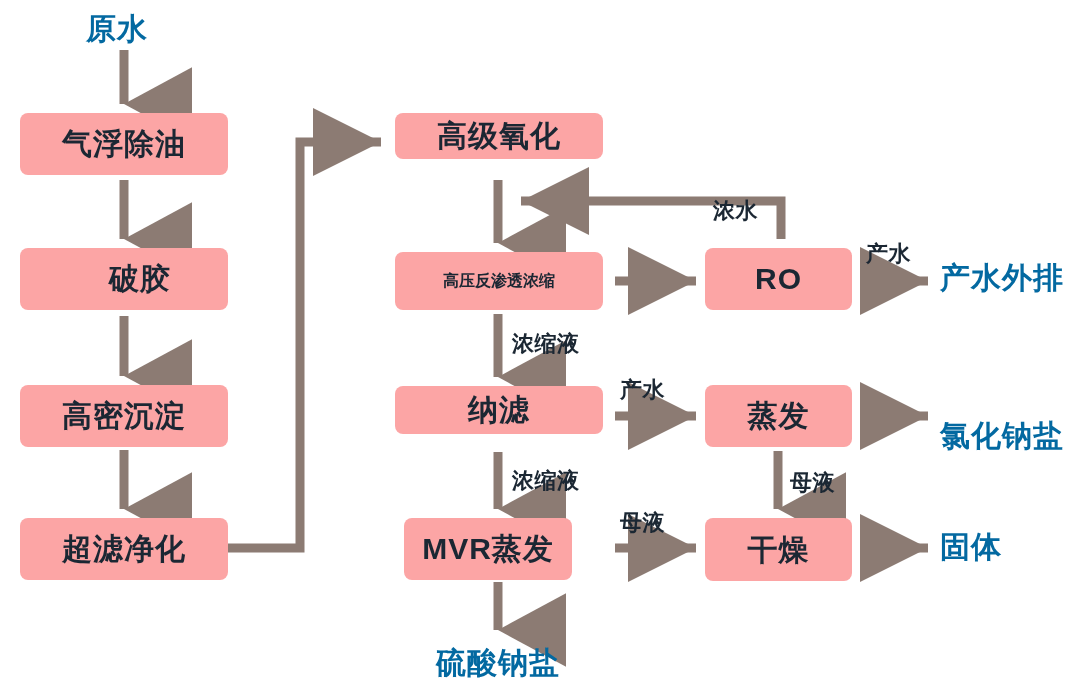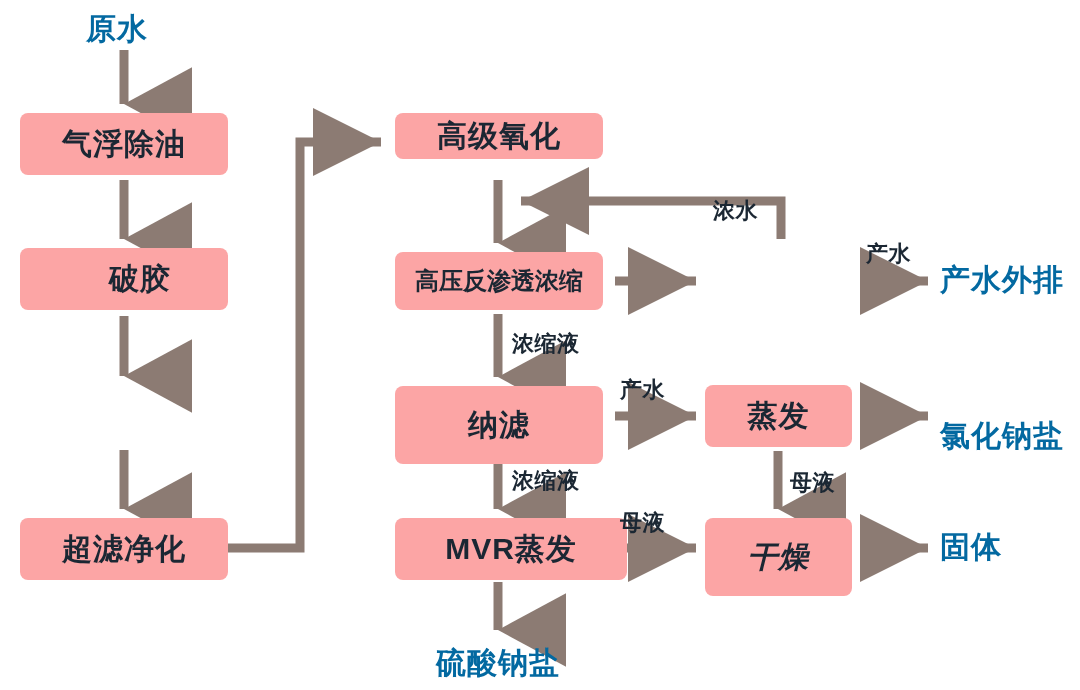--- a/index.html
+++ b/index.html
@@ -26,21 +26,21 @@
     display: flex;
     align-items: center;
     justify-content: center;
     color: #1b2733;
     font-weight: 700;
     letter-spacing: 1px;
     line-height: 1;
     text-align: right;
     font-family: "Liberation Sans", "DejaVu Sans", sans-serif;
   }
-  .node.small-text { font-size: 24px; letter-spacing: 0px; }
+  .node.small-text { font-size: 16px; letter-spacing: 0px; }
   .node.big-text  { font-size: 30px; }
 
   .plain-label {
     position: absolute;
     color: #0369a1;
     font-weight: 700;
     font-size: 30px;
     line-height: 1;
     letter-spacing: 1px;
     white-space: nowrap;
@@ -128,37 +128,39 @@
 
     <path d="M781,239 L781,201 L521,201" stroke="#8C7B73" stroke-width="9" fill="none" stroke-linejoin="miter" marker-end="url(#ah-left)"></path>
   </svg>
 
   <div class="plain-label" style="left:86px; top:14px;">原水</div>
 
   <div class="node big-text" style="left:20px; top:113px; width:208px; height:62px;">气浮除油</div>
 
   <div class="node big-text" style="left:20px; top:248px; width:208px; height:62px;padding-left:32px;">破胶</div>
 
+  <div class="node big-text" style="left:20px; top:385px; width:208px; height:62px;">高密沉淀</div>
 
   <div class="node big-text" style="left:20px; top:518px; width:208px; height:62px;">超滤净化</div>
 
   <div class="node big-text" style="left:395px; top:113px; width:208px; height:46px;">高级氧化</div>
 
   <div class="node small-text" style="left:395px; top:252px; width:208px; height:58px;">高压反渗透浓缩</div>
 
-  <div class="node big-text" style="left:395px; top:386px; width:208px; height:78px;">纳滤</div>
+  <div class="node big-text" style="left:395px; top:386px; width:208px; height:48px;">纳滤</div>
 
-  <div class="node big-text" style="left:395px; top:518px; width:232px; height:62px;">MVR蒸发</div>
+  <div class="node big-text" style="left:404px; top:518px; width:168px; height:62px;">MVR蒸发</div>
 
+  <div class="node big-text" style="left:705px; top:248px; width:147px; height:62px;">RO</div>
 
   <div class="node big-text" style="left:705px; top:385px; width:147px; height:62px;font-family:Liberation Serif, serif;">蒸发</div>
 
-  <div class="node big-text" style="left:705px; top:518px; width:147px; height:78px;font-style:italic;">干燥</div>
+  <div class="node big-text" style="left:705px; top:518px; width:147px; height:63px;">干燥</div>
 
-  <div class="plain-label" style="left:940px; top:265px;">产水外排</div>
+  <div class="plain-label" style="left:940px; top:265px;font-family:Liberation Mono, monospace;">产水外排</div>
 
   <div class="plain-label" style="left:940px; top:421px;">氯化钠盐</div>
 
   <div class="plain-label" style="left:940px; top:532px;">固体</div>
 
   <div class="plain-label" style="left:436px; top:648px;">硫酸钠盐</div>
 
   <div class="edge-label" style="left:713px; top:158px;margin-top:42px;">浓水</div>
 
   <div class="edge-label" style="left:866px; top:243px;">产水</div>

